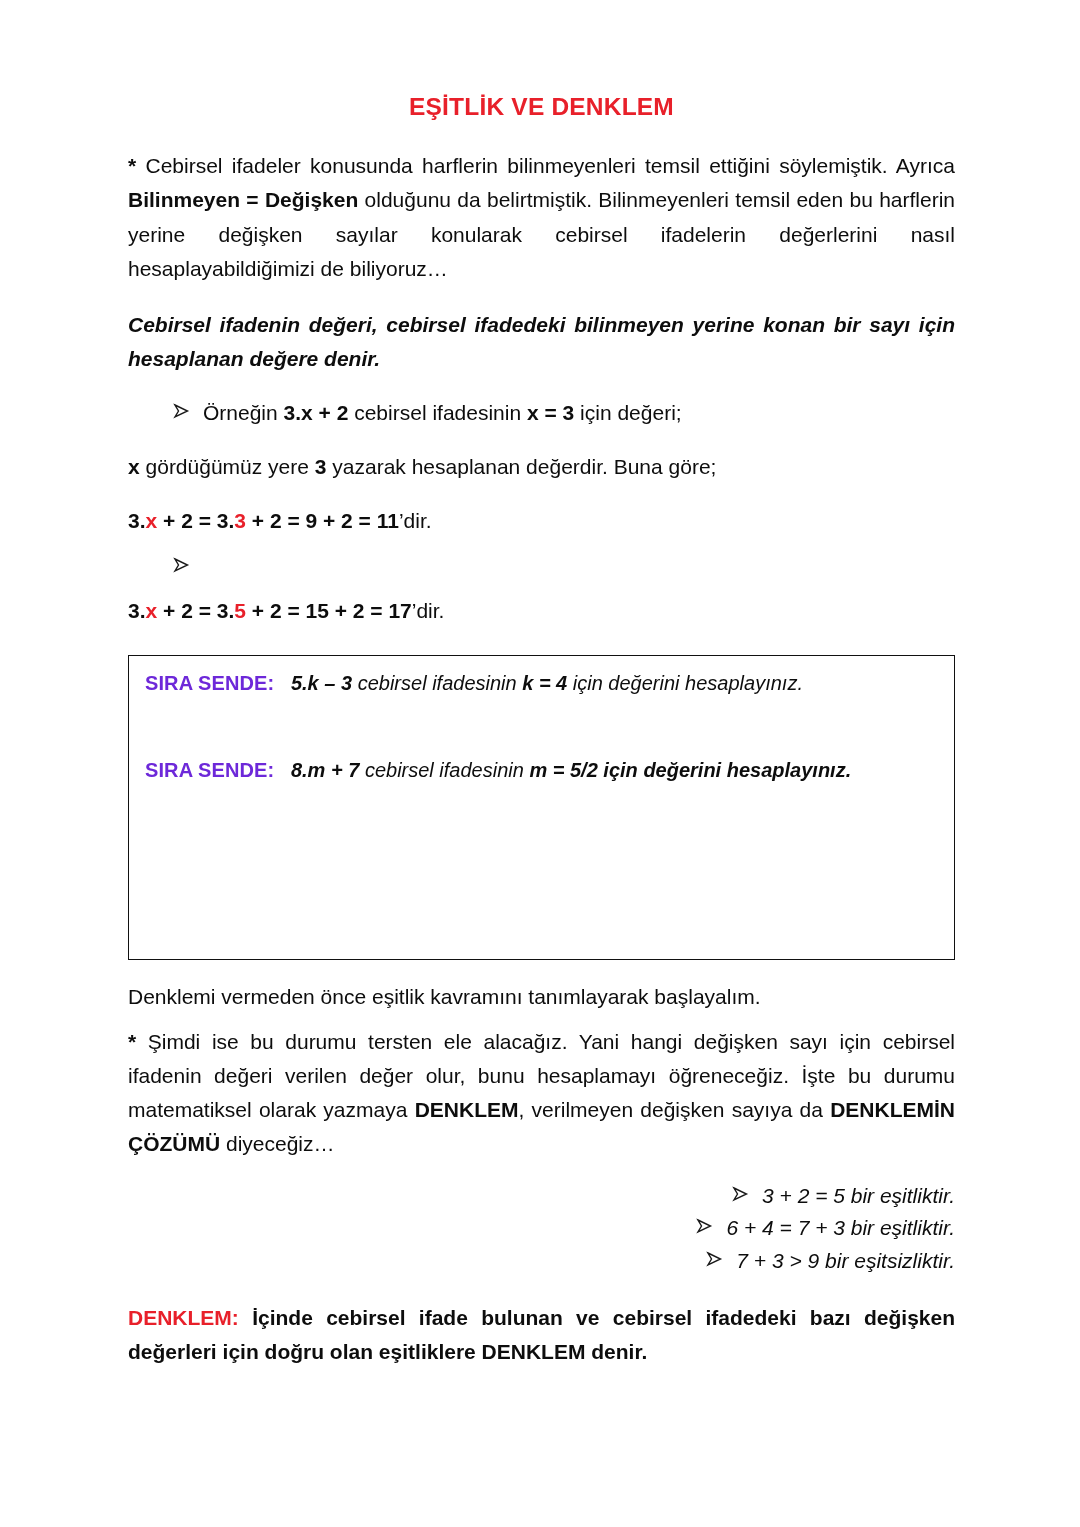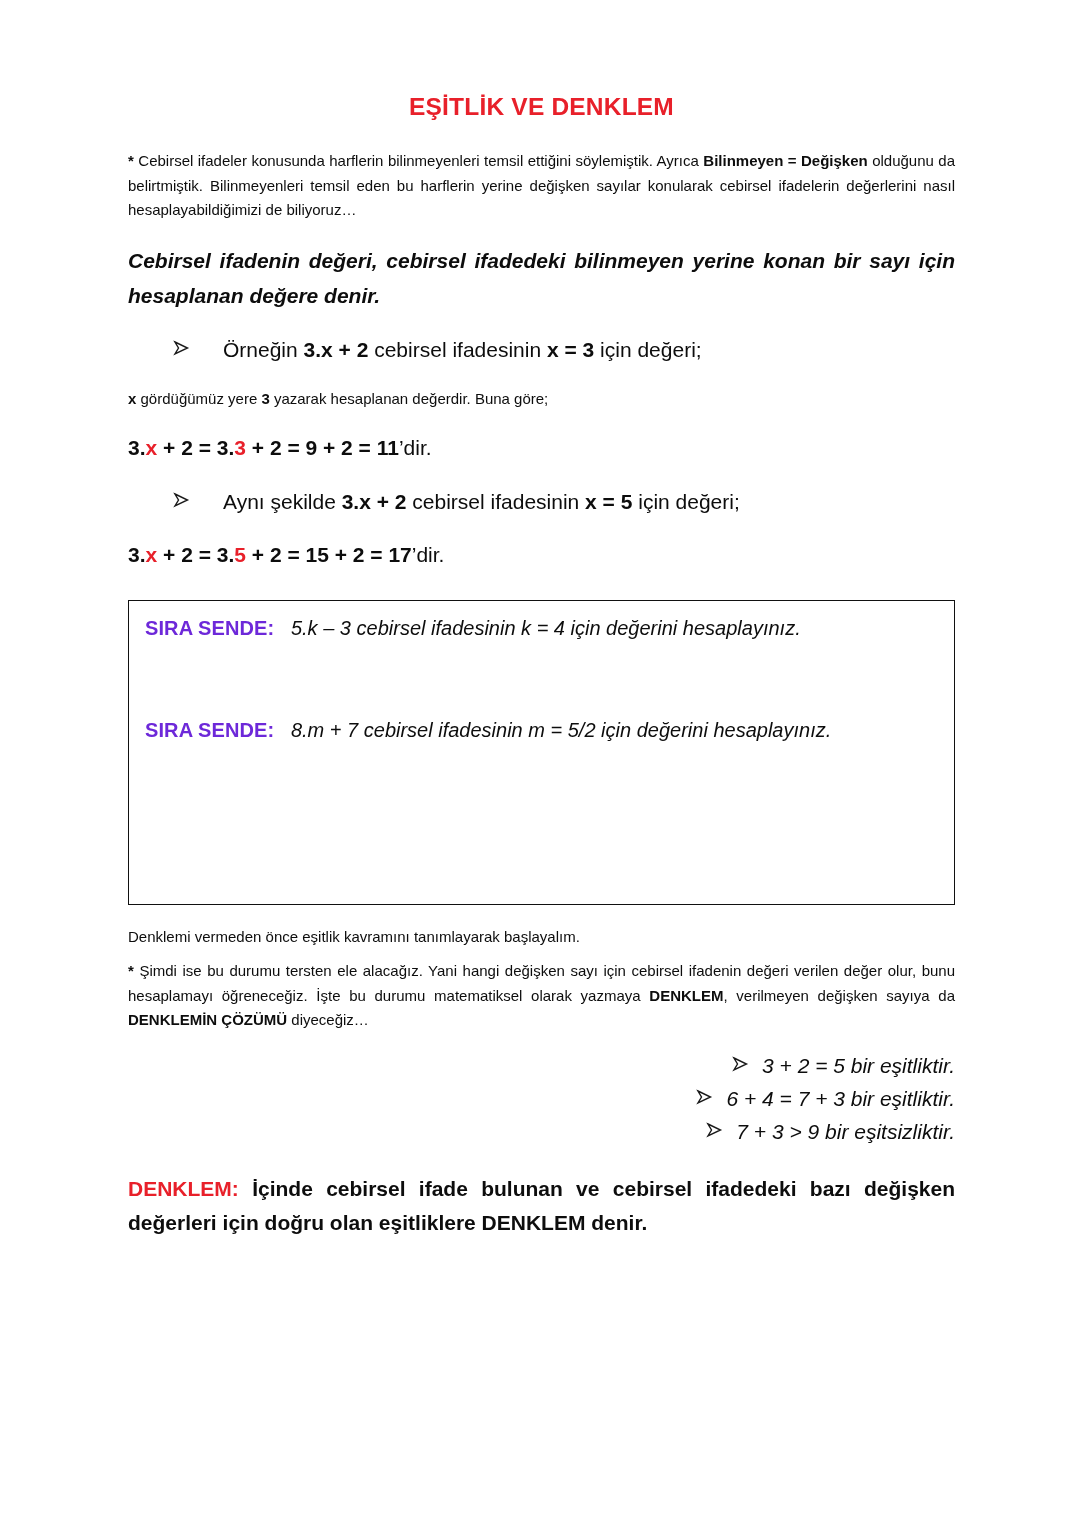--- a/index.html
+++ b/index.html
@@ -29,21 +29,21 @@
     color: #e8202a;
     font-weight: bold;
     font-size: 24.5px;
     letter-spacing: 0.2px;
     margin: 0;
     padding-top: 93px;
     line-height: 1.15;
   }
 
   p.body-par {
-    font-size: 15px;
+    font-size: 21px;
     line-height: 1.63;
     text-align: justify;
     text-justify: inter-word;
     margin: 0;
   }
 
   .par-intro { padding-top: 28px; }
 
   .defn {
     font-size: 21px;
@@ -55,21 +55,20 @@
     padding-top: 22px;
   }
 
   .bullet-line {
     font-size: 21px;
     line-height: 1.6;
     margin: 0;
     padding-left: 45px;
     display: flex;
     align-items: baseline;
-    gap: 20px;
   }
   .bullet-glyph {
     display: inline-block;
     width: 30px;
     flex: 0 0 30px;
     font-size: 19px;
     color: #1a1a1a;
     line-height: 1;
     position: relative;
     top: -1px;
@@ -98,28 +97,28 @@
     margin-top: 28px;
     height: 305px;
     padding: 13px 18px 0 16px;
     position: relative;
   }
   .sira-line {
     font-size: 20px;
     line-height: 1.45;
     white-space: nowrap;
   }
-  .sira-line.second { margin-top: 73px; }
+  .sira-line.second { margin-top: 58px; }
   .sira-label {
     color: #6d28d9;
     font-weight: bold;
     letter-spacing: 0.1px;
   }
   .sira-expr {
-    font-weight: normal;
+    font-weight: bold;
     font-style: italic;
   }
   .sira-text {
     font-style: italic;
   }
 
   .after-box { padding-top: 10px; }
 
   .eq-list {
     margin: 0;
@@ -169,21 +168,20 @@
   <p class="body-par spaced-par"><b>x</b><span> gördüğümüz yere </span><b>3</b><span> yazarak hesaplanan değerdir. Buna göre;</span></p>
 
   <p class="formula"><span>3.</span><span class="red">x</span><span> + 2 = 3.</span><span class="red">3</span><span> + 2 = 9 + 2 = 11</span><span class="tail">’dir.</span></p>
 
   <div class="bullet-line spaced-par">
     <span class="bullet-glyph">
       <svg width="17" height="16" viewBox="0 0 17 16" aria-hidden="true">
           <path d="M2 2 L14.5 8 L2 14 L5.5 8 Z" fill="#ffffff" stroke="#1a1a1a" stroke-width="1.4" stroke-linejoin="miter"></path>
         </svg>
     </span>
-    <span><span>Aynı şekilde </span><b>3.x + 2</b><span> cebirsel ifadesinin </span><b>x = 5</b><span> için değeri;</span></span>
   </div>
 
 
   <p class="formula"><span>3.</span><span class="red">x</span><span> + 2 = 3.</span><span class="red">5</span><span> + 2 = 15 + 2 = 17</span><span class="tail">’dir.</span></p>
 
   <div class="sira-box">
     <div class="sira-line"><span class="sira-label">SIRA SENDE:</span>&nbsp;&nbsp; <span class="sira-expr">5.k – 3</span><span class="sira-text"> cebirsel ifadesinin </span><span class="sira-expr">k = 4</span><span class="sira-text"> için değerini hesaplayınız.</span></div>
 
     <div class="sira-line second"><span class="sira-label">SIRA SENDE:</span>&nbsp;&nbsp; <span class="sira-expr">8.m + 7</span><span class="sira-text"> cebirsel ifadesinin </span><span class="sira-expr">m = 5/2</span><span class="sira-text sira-expr"> için değerini hesaplayınız.</span></div>
   </div>

